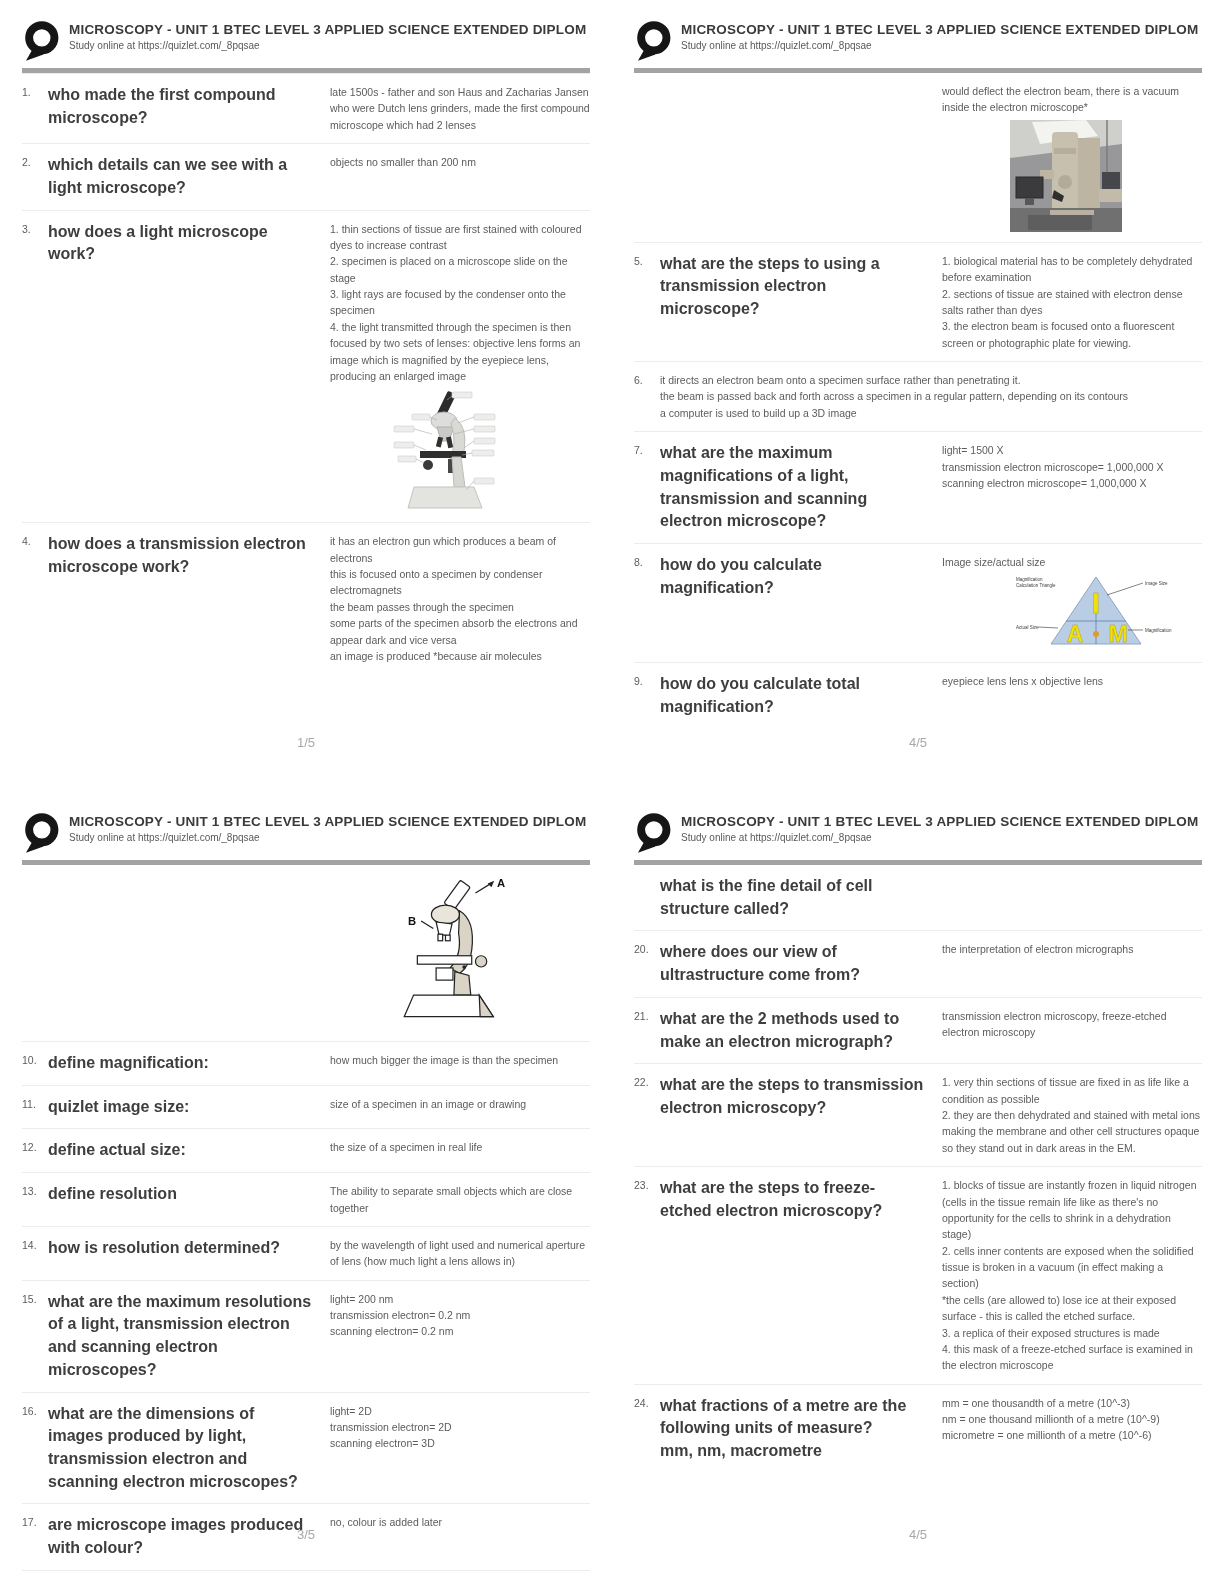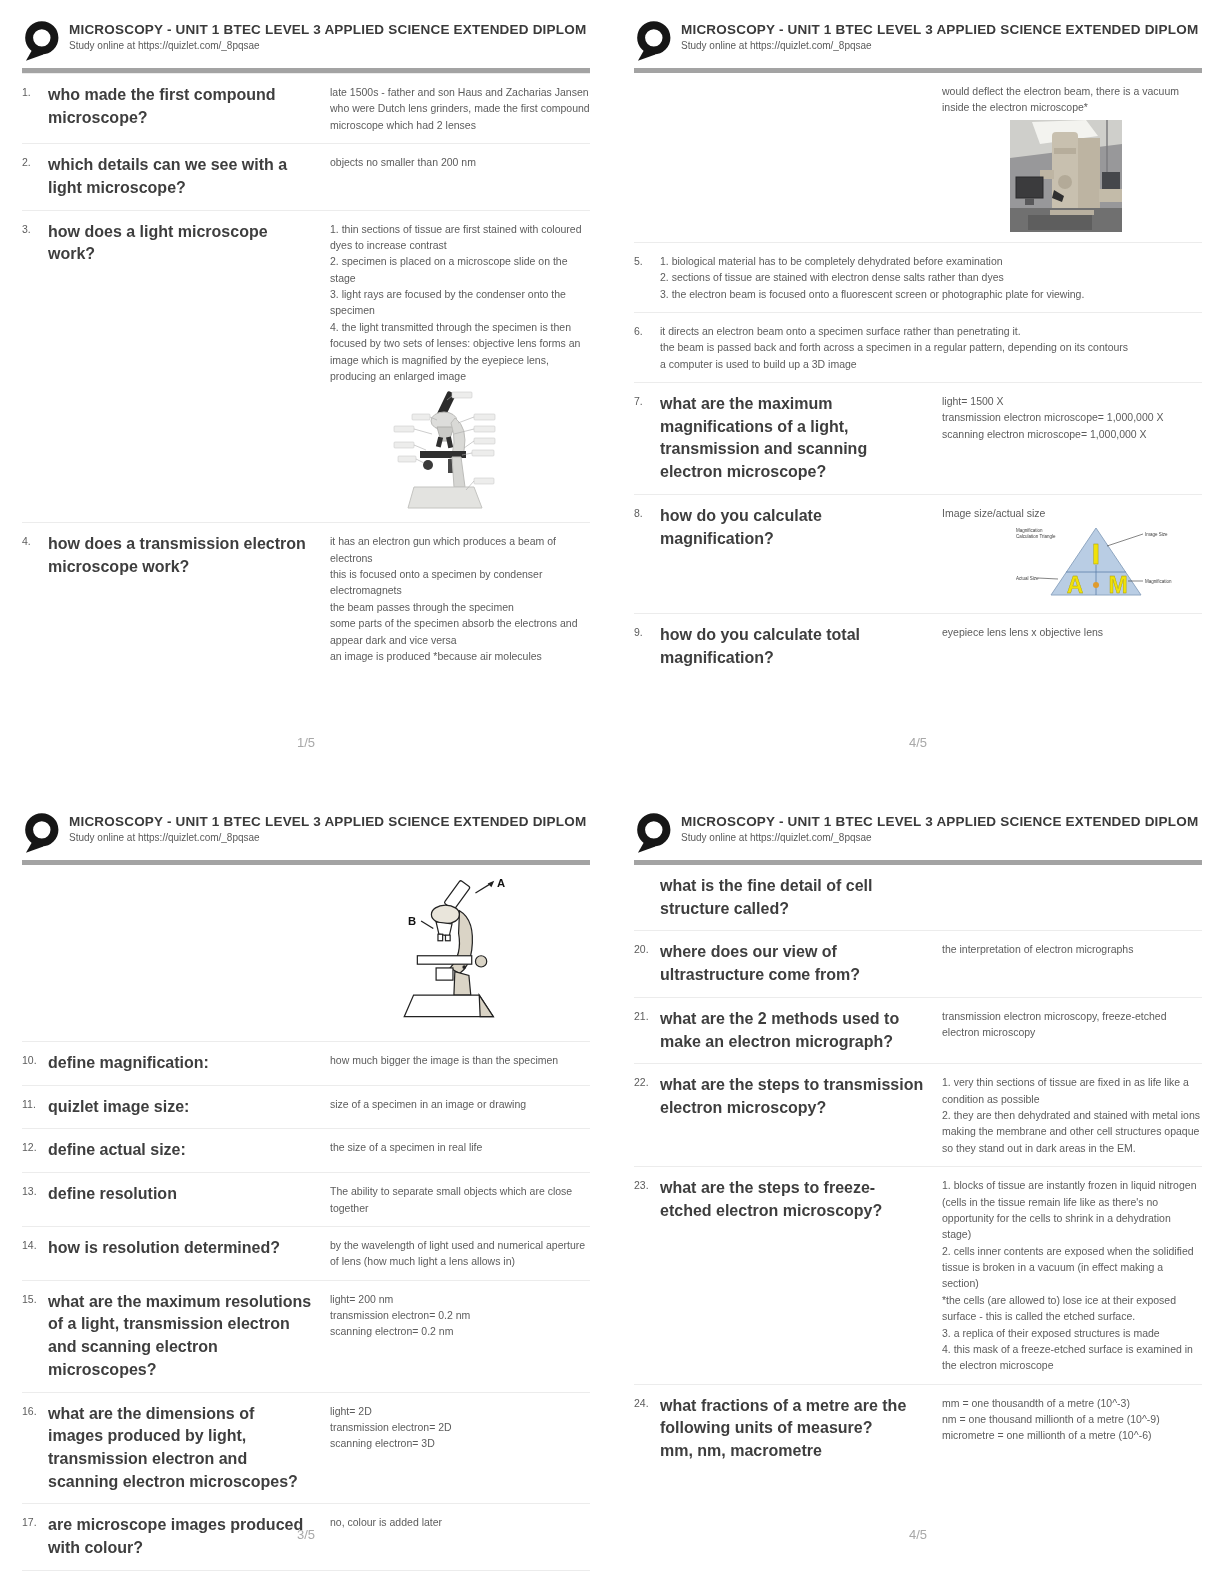--- a/index.html
+++ b/index.html
@@ -158,20 +158,21 @@
           <rect x="89" y="69" width="23" height="13" fill="#c3bba9"></rect>
           <rect x="0" y="88" width="112" height="24" fill="#707070"></rect>
           <rect x="18" y="95" width="64" height="15" fill="#5e5e5e"></rect>
           <rect x="40" y="90" width="44" height="5" fill="#b8b0a0"></rect>
         </svg>
       </div>
     </div>
 
     <div class="row">
       <div class="num">5.</div>
+      <div class="q">what are the steps to using a transmission electron microscope?</div>
       <div class="acell">
           <div class="atext">1. biological material has to be completely dehydrated before examination
 2. sections of tissue are stained with electron dense salts rather than dyes
 3. the electron beam is focused onto a fluorescent screen or photographic plate for viewing.</div>
         </div>
     </div>
     <div class="row">
       <div class="num">6.</div>
       <div class="acell">
           <div class="atext">it directs an electron beam onto a specimen surface rather than penetrating it.

